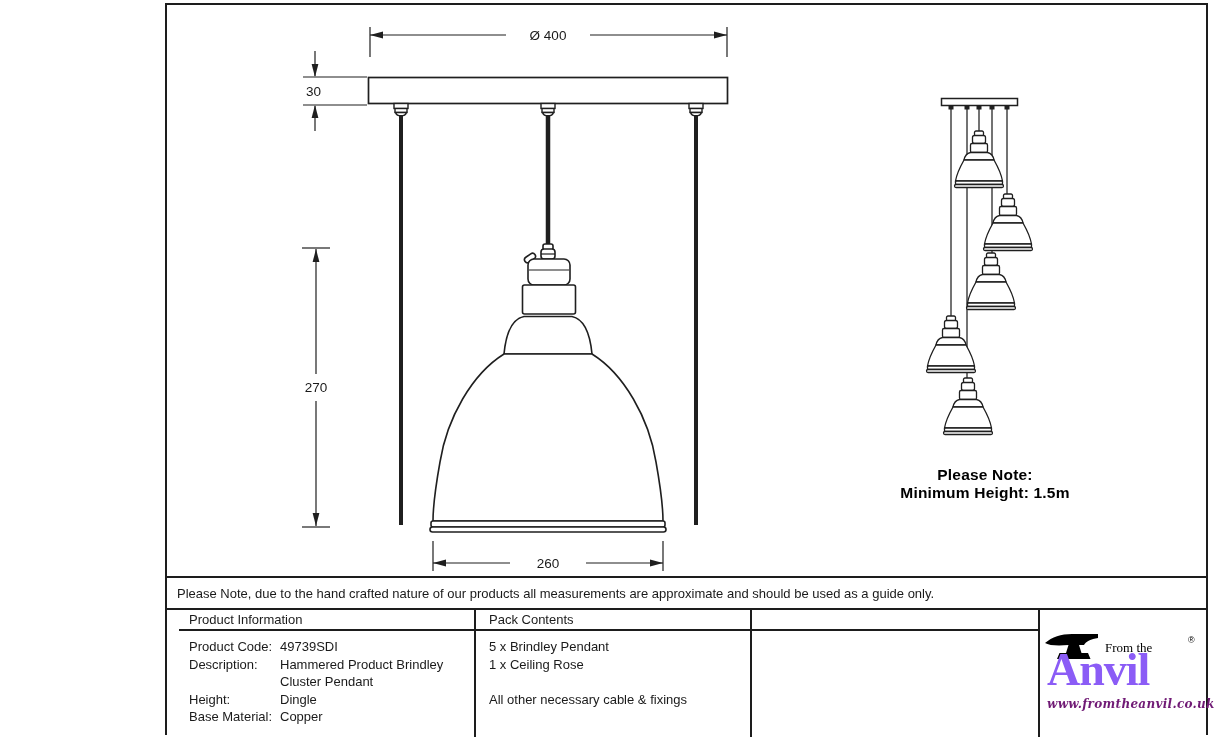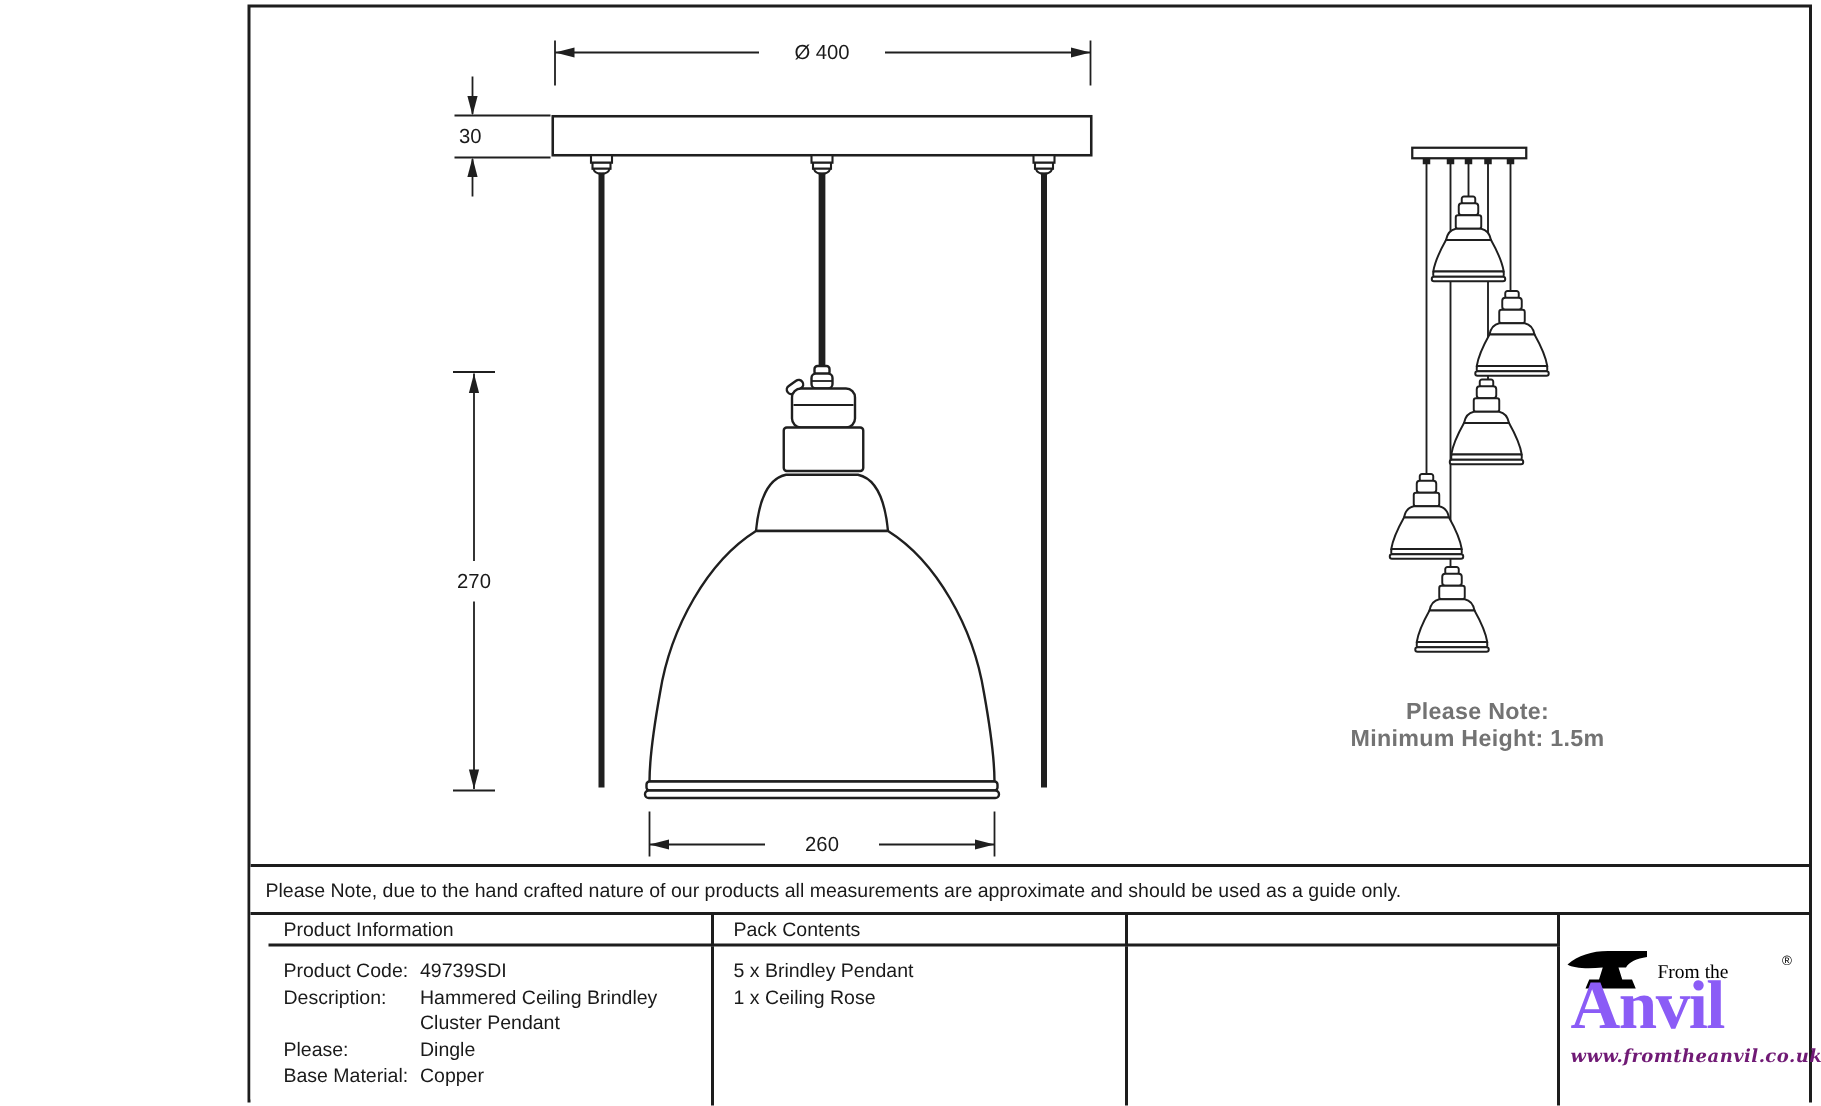--- a/index.html
+++ b/index.html
@@ -9,21 +9,21 @@
     -webkit-font-smoothing:antialiased;overflow:hidden;
   }
   .frame{
     position:absolute;left:165px;top:3px;width:1043px;height:732px;
     border:2px solid #1d1d1d;box-sizing:border-box;background:#fff;
   }
   .drawing-svg{position:absolute;left:0;top:0;width:1214px;height:578px;}
   .dim-text{font-family:"Liberation Sans",sans-serif;font-size:13.5px;fill:#1a1a1a;}
   .right-note{
     position:absolute;left:878px;top:466px;width:214px;text-align:center;
-    font-size:15.5px;font-weight:600;line-height:17.5px;letter-spacing:.2px;color:#737373;
+    font-size:15.5px;font-weight:600;line-height:17.5px;letter-spacing:.2px;color:#000000;
   }
   .bottom{
     position:absolute;left:167px;top:576px;width:1039px;height:169px;
     border-top:2px solid #1d1d1d;box-sizing:border-box;
     display:flex;flex-direction:column;background:#fff;justify-content:center;
   }
   .note-row{
     height:32px;border-bottom:2px solid #1d1d1d;box-sizing:border-box;
     display:flex;align-items:center;padding:0 10px;font-size:13px;
   }
@@ -201,31 +201,32 @@
         <div class="logo-brand">Anvil</div>
         <div class="logo-url">www.fromtheanvil.co.uk</div>
       </div>
     </div>
 
     <div class="cell vline body-cell">
       <div class="kv">
         <span>Product Code:</span>
         <span>49739SDI</span>
         <span>Description:</span>
-        <span>Hammered Ceiling Brindley</span>
+        <span>Hammered Product Brindley</span>
         <span></span>
         <span>Cluster Pendant</span>
-        <span>Please:</span>
+        <span>Height:</span>
         <span>Dingle</span>
         <span>Base Material:</span>
         <span>Copper</span>
       </div>
     </div>
 
     <div class="cell vline pc-body">
       <div class="pc-line">5 x Brindley Pendant</div>
       <div class="pc-line">1 x Ceiling Rose</div>
       <div class="pc-line"></div>
+      <div class="pc-line">All other necessary cable &amp; fixings</div>
     </div>
 
     <div class="cell vline"></div>
   </div>
 </div>
 
 </body></html>

